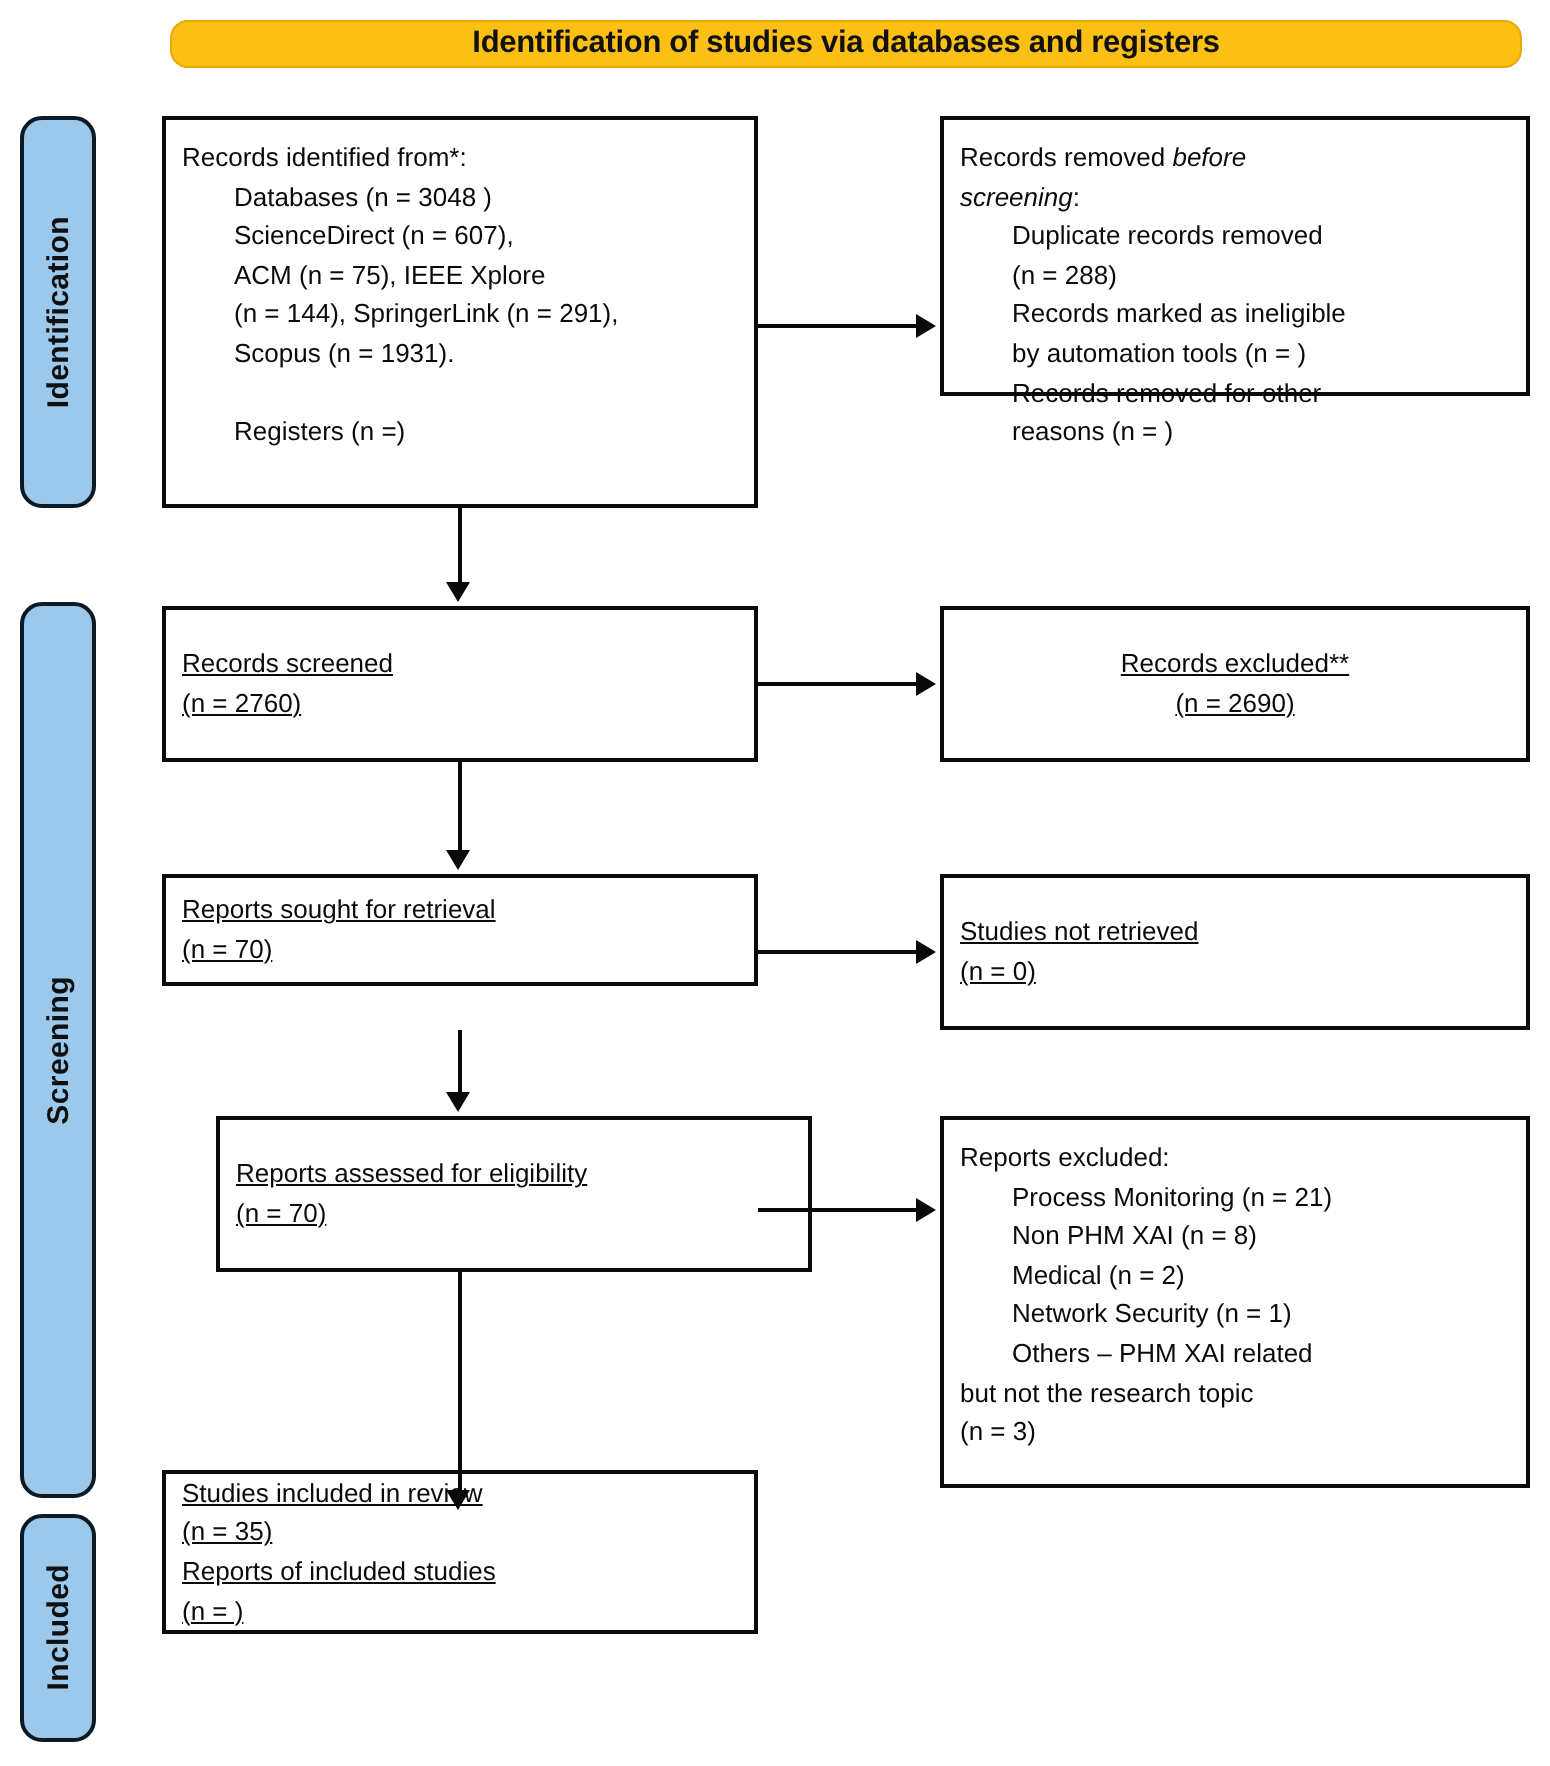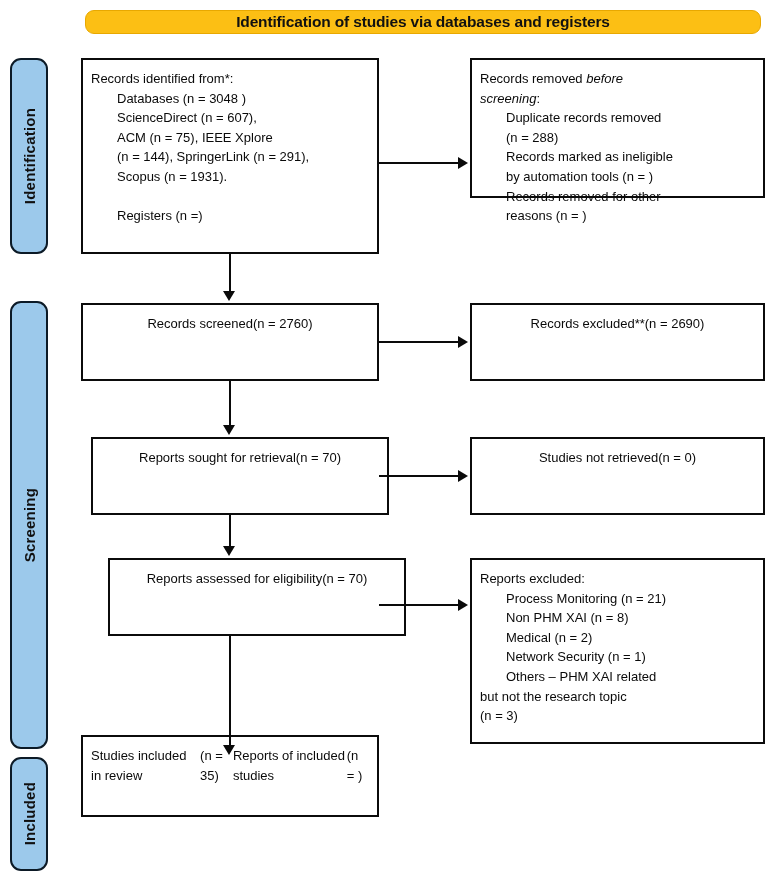--- a/index.html
+++ b/index.html
@@ -76,28 +76,29 @@
     line-height: 19.6px;
     color: #0A0A0A;
     white-space: pre-wrap;
   }
   .box .ln { display: block; }
   .box .ind { padding-left: 26px; }
   .box em { font-style: italic; }
 
   .box.vcenter {
     display: flex;
-    flex-direction: row;
+    flex-direction: column;
     justify-content: center;
+    text-decoration: underline;
   }
 
   
   #box-identified      { left: 81px; top: 58px;  width: 298px; height: 196px; }
   #box-screened        { left: 81px; top: 303px; width: 298px; height: 78px;  }
-  #box-sought          { left: 91px; top: 437px; width: 298px; height: 78px;  }
+  #box-sought          { left: 81px; top: 437px; width: 298px; height: 56px;  }
   #box-assessed        { left: 91px; top: 558px; width: 298px; height: 78px; margin-left: 17px;  }
   #box-included        { left: 81px; top: 735px; width: 298px; height: 82px; }
 
   
   #box-removed         { left: 470px; top: 58px;  width: 295px; height: 140px; }
   #box-excluded-rec    { left: 470px; top: 303px; width: 295px; height: 78px; text-align: center;  }
   #box-not-retrieved   { left: 470px; top: 437px; width: 295px; height: 78px;  }
   #box-excluded-rep    { left: 470px; top: 558px; width: 295px; height: 186px; }
 
   

